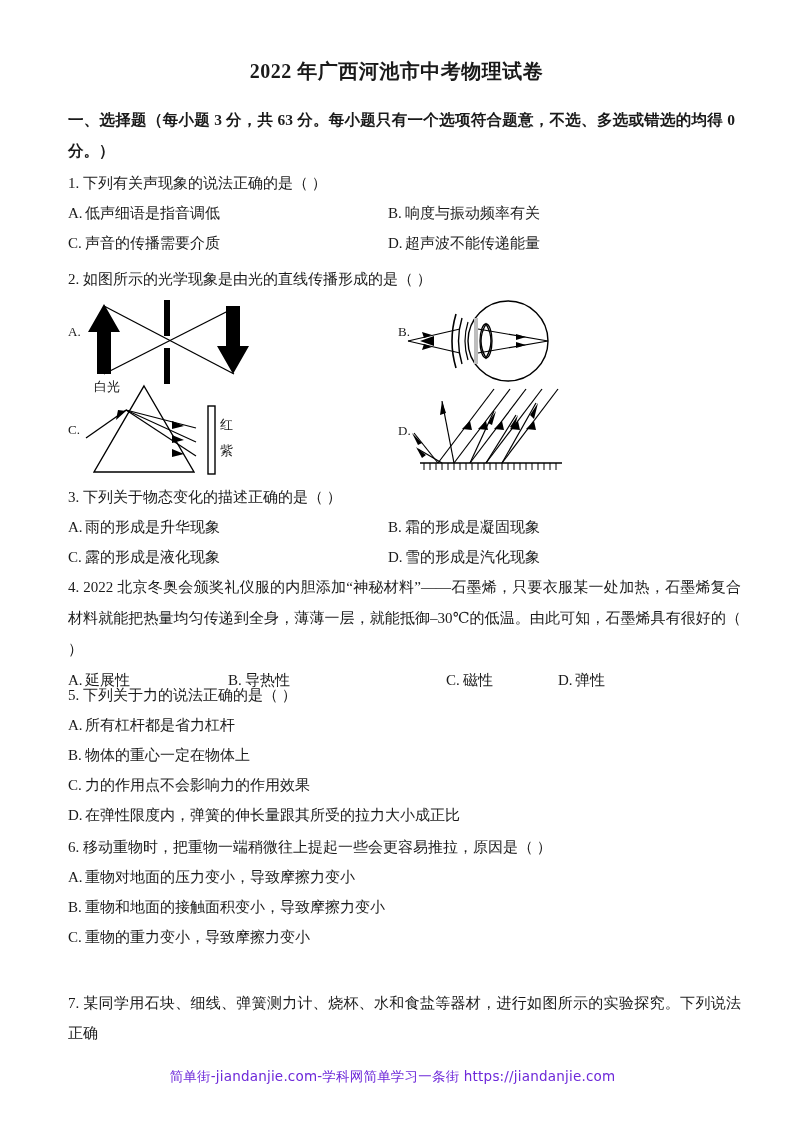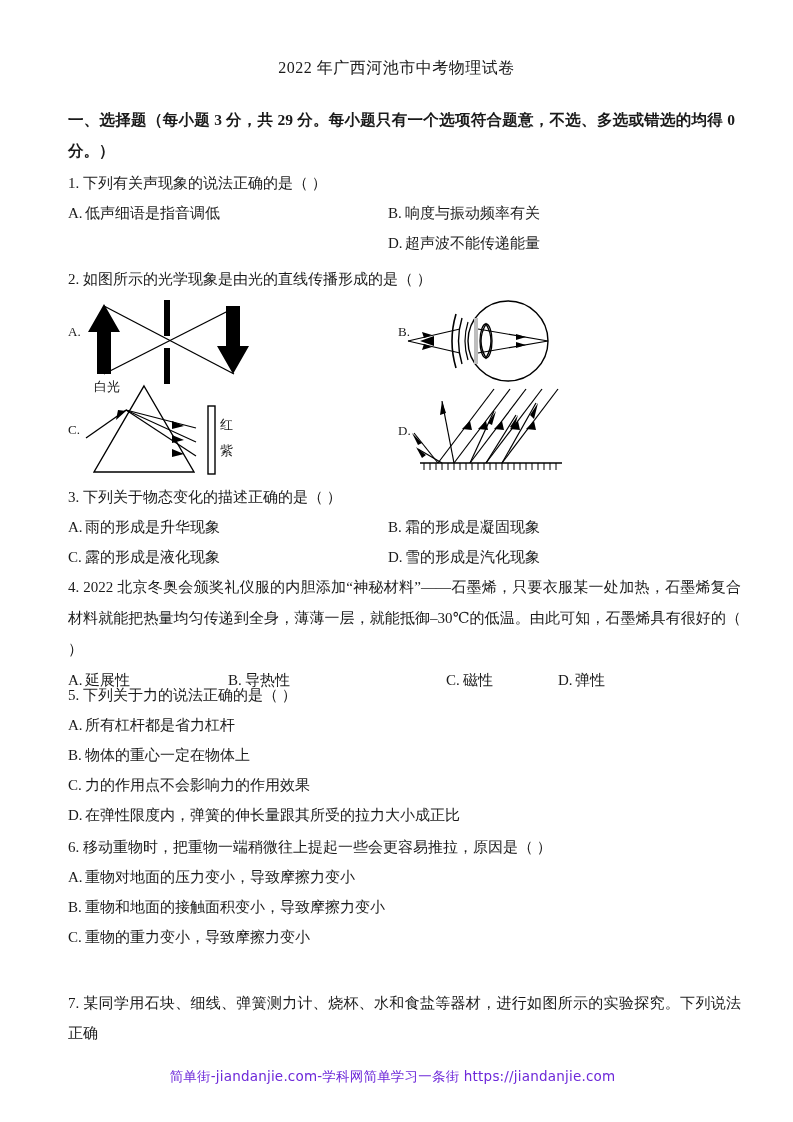--- a/index.html
+++ b/index.html
@@ -9,21 +9,21 @@
     font-family:"Liberation Serif","DejaVu Serif",serif;
     color:#1a1a1a;
     position:relative;
     overflow:hidden;
   }
   .page { position:relative; width:793px; height:1122px; }
 
   .doc-title {
     position:absolute; left:0; right:0; top:58px;
     text-align:center;
-    font-size:16px; font-weight:normal;
+    font-size:20px; font-weight:bold;
     letter-spacing:0.5px;
   }
 
   .section-head {
     position:absolute; left:68px; right:58px; top:104px;
     font-size:15.5px; font-weight:bold;
     line-height:31px;
     text-align:justify;
   }
 
@@ -57,37 +57,40 @@
     letter-spacing:0.2px;
   }
 </style>
 </head>
 <body>
 
 <div class="page">
 
   <div class="doc-title">2022 年广西河池市中考物理试卷</div>
 
-  <div class="section-head">一、选择题（每小题 3 分，共 29 分。每小题只有一个选项符合题意，不选、多选或错选的均得 0 分。）</div>
+  <div class="section-head">一、选择题（每小题 3 分，共 63 分。每小题只有一个选项符合题意，不选、多选或错选的均得 0 分。）</div>
 
   <div class="q" style="top:168px;">
     <div class="q-stem">
       <span>1.</span>
       <span>下列有关声现象的说法正确的是（        ）</span>
     </div>
     <div class="opts-2col">
       <div class="opt-row">
         <div class="opt col-a">
           <span class="label">A.</span><span>低声细语是指音调低</span>
         </div>
         <div class="opt col-b">
           <span class="label">B.</span><span>响度与振动频率有关</span>
         </div>
       </div>
       <div class="opt-row">
+        <div class="opt col-a">
+          <span class="label">C.</span><span>声音的传播需要介质</span>
+        </div>
         <div class="opt col-b">
           <span class="label">D.</span><span>超声波不能传递能量</span>
         </div>
       </div>
     </div>
   </div>
 
   <div class="q" style="top:264px;">
     <div class="q-stem">
       <span>2.</span>

